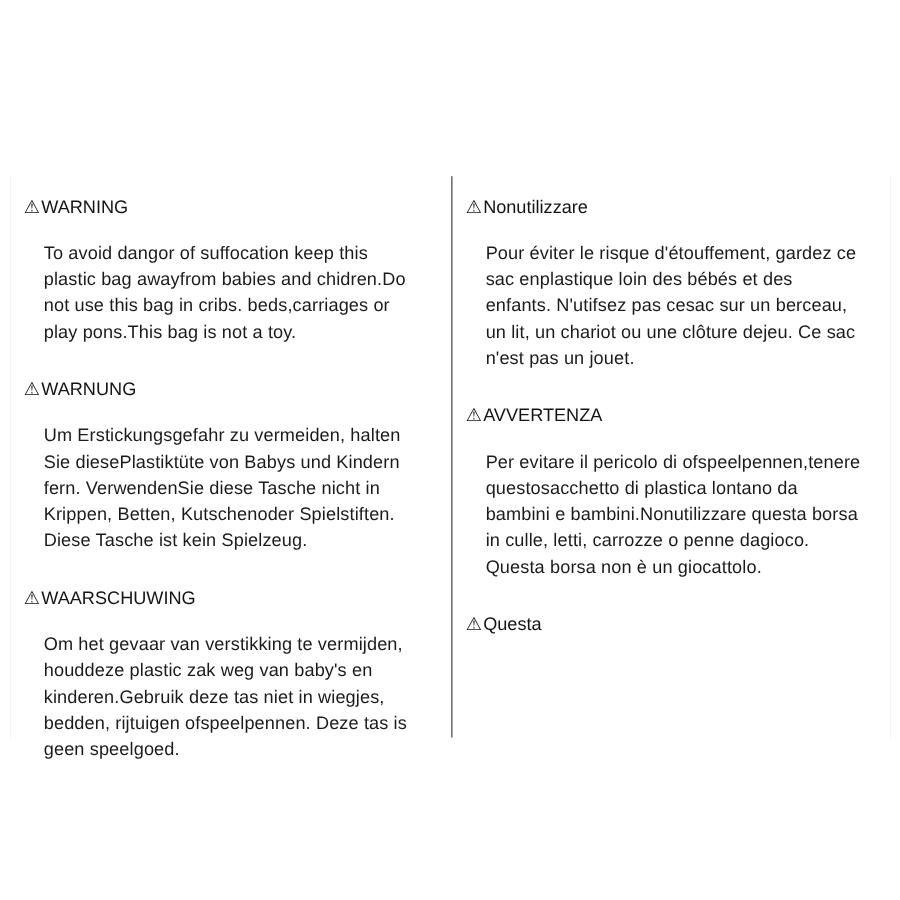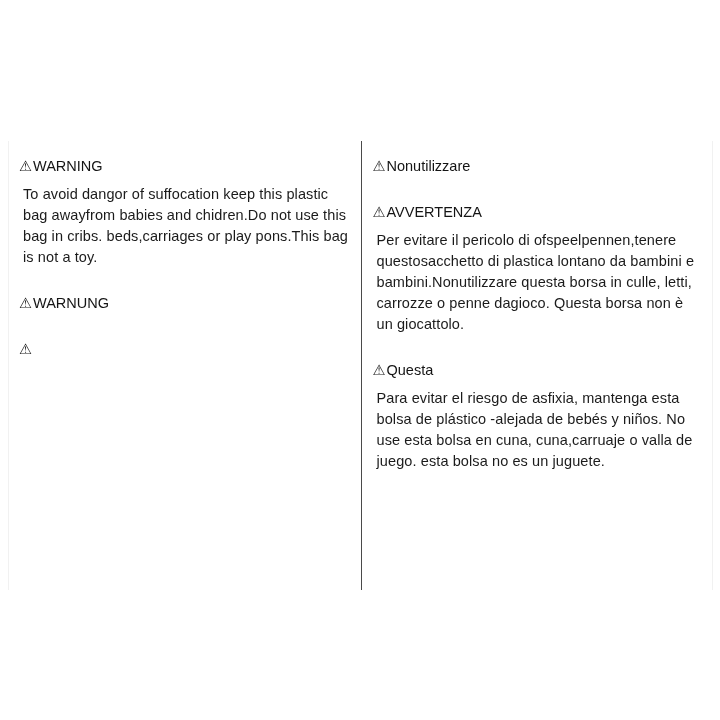--- a/index.html
+++ b/index.html
@@ -53,21 +53,21 @@
   }
   .warn-icon {
     font-size: 14.5px;
     line-height: 21px;
     margin-right: 1px;
     color: #141414;
   }
   .section-body {
     font-size: 14.5px;
     line-height: 21px;
-    margin: 4px;
+    margin: 16px;
     color: #1b1b1b;
     letter-spacing: 0.1px;
   }
 </style>
 </head>
 <body>
 
 <div class="page">
   <div class="label-area">
 
@@ -79,53 +79,56 @@
           <span>WARNING</span>
         </h2>
         <p class="section-body">To avoid dangor of suffocation keep this plastic bag awayfrom babies and chidren.Do not use this bag in cribs. beds,carriages or play pons.This bag is not a toy.</p>
       </div>
 
       <div class="section">
         <h2 class="section-heading">
           <span class="warn-icon">⚠</span>
           <span>WARNUNG</span>
         </h2>
+        <p class="section-body">Um Erstickungsgefahr zu vermeiden, halten Sie diesePlastiktüte von Babys und Kindern fern. VerwendenSie diese Tasche nicht in Krippen, Betten, Kutschenoder Spielstiften. Diese Tasche ist kein Spielzeug.</p>
       </div>
 
       <div class="section">
         <h2 class="section-heading">
           <span class="warn-icon">⚠</span>
+          <span>WAARSCHUWING</span>
         </h2>
+        <p class="section-body">Om het gevaar van verstikking te vermijden, houddeze plastic zak weg van baby's en kinderen.Gebruik deze tas niet in wiegjes, bedden, rijtuigen ofspeelpennen. Deze tas is geen speelgoed.</p>
       </div>
 
     </div>
 
     <div class="vdivider"></div>
 
     <div class="col right">
 
       <div class="section">
         <h2 class="section-heading">
           <span class="warn-icon">⚠</span>
           <span>Nonutilizzare</span>
         </h2>
+        <p class="section-body">Pour éviter le risque d'étouffement, gardez ce sac enplastique loin des bébés et des enfants. N'utifsez pas cesac sur un berceau, un lit, un chariot ou une clôture dejeu. Ce sac n'est pas un jouet.</p>
       </div>
 
       <div class="section">
         <h2 class="section-heading">
           <span class="warn-icon">⚠</span>
           <span>AVVERTENZA</span>
         </h2>
         <p class="section-body">Per evitare il pericolo di ofspeelpennen,tenere questosacchetto di plastica lontano da bambini e bambini.Nonutilizzare questa borsa in culle, letti, carrozze o penne dagioco. Questa borsa non è un giocattolo.</p>
       </div>
 
       <div class="section">
         <h2 class="section-heading">
           <span class="warn-icon">⚠</span>
           <span>Questa</span>
         </h2>
-        <p class="section-body">Para evitar el riesgo de asfixia, mantenga esta bolsa de plástico -alejada de bebés y niños. No use esta bolsa en cuna, cuna,carruaje o valla de juego. esta bolsa no es un juguete.</p>
       </div>
 
     </div>
 
   </div>
 </div>
 
 </body></html>

